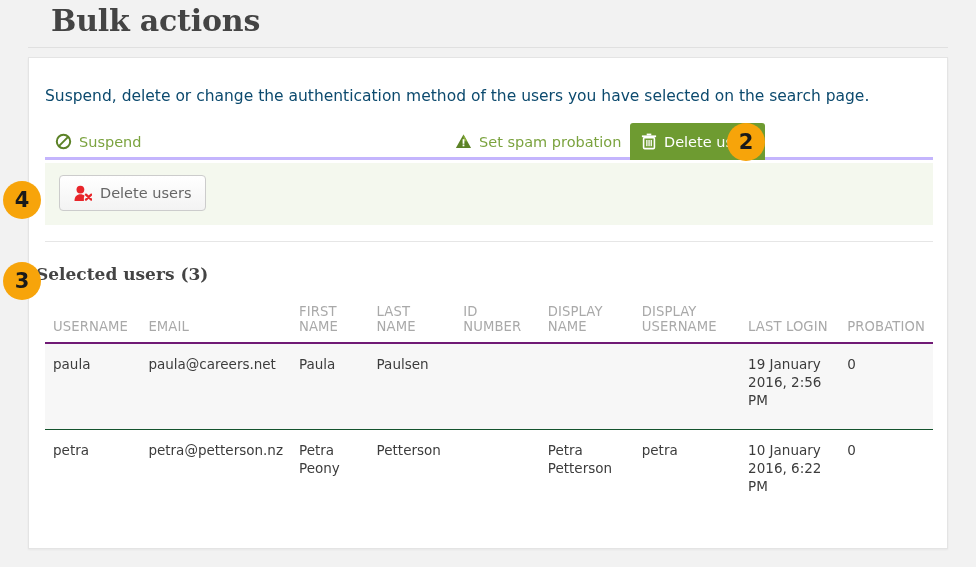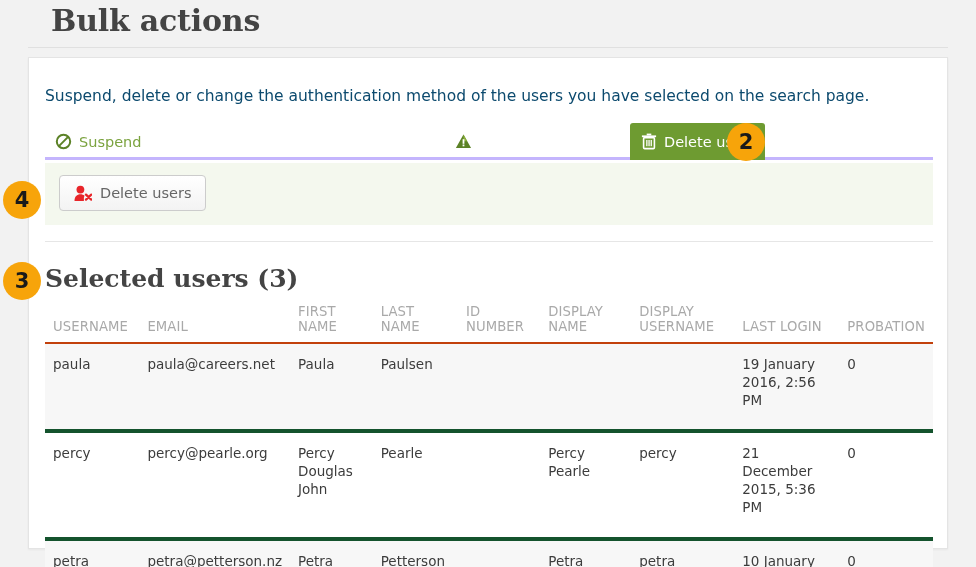--- a/index.html
+++ b/index.html
@@ -135,52 +135,52 @@
     left: 16px;
     top: 183px;
     width: 888px;
     height: 1px;
     background: #e6e6e6;
   }
 
   
   .section-title {
     position: absolute;
-    left: 16px;
+    left: 7px;
     top: 206px;
     font-family: "DejaVu Serif", "Liberation Serif", serif;
-    font-size: 25px;
+    font-size: 17px;
     font-weight: bold;
     color: #444444;
   }
 
   
   table.users {
     position: absolute;
     left: 16px;
     top: 246px;
     width: 888px;
     border-collapse: collapse;
     font-size: 13.5px;
   }
   table.users thead th {
     text-align: left;
     vertical-align: bottom;
     color: #a9a9a9;
     font-weight: normal;
     font-size: 13.2px;
     padding: 0 8px 8px 8px;
-    border-bottom: 2px solid #c2410c;
+    border-bottom: 2px solid #701a75;
     letter-spacing: 0.1px;
   }
   table.users tbody td {
     vertical-align: top;
     color: #3c3c3c;
     padding: 12px 8px 20px 8px;
-    border-bottom: 4px solid #14532d;
+    border-bottom: 1px solid #14532d;
     line-height: 1.32;
   }
   table.users tbody tr:nth-child(odd) td { background: #f7f7f7; }
   table.users tbody tr:nth-child(even) td { background: #ffffff; }
   table.users tbody tr:last-child td { border-bottom: none; }
 
   .c-user   { width: 86px; }
   .c-email  { width: 128px; }
   .c-first  { width: 92px; }
   .c-last   { width: 80px; }
@@ -237,20 +237,21 @@
 
       <div class="tab" id="tab2" style="left:400px;">
         <span class="ico">
           <svg width="17" height="17" viewBox="0 0 17 17">
             <path d="M8.5 1.6 L16.1 14.9 L0.9 14.9 Z" fill="#5c8227"></path>
             <path d="M8.5 1.6 L12.3 8.25 L8.5 8.25 Z" fill="#8db23c"></path>
             <rect x="7.6" y="6.2" width="1.8" height="4.6" fill="#ffffff"></rect>
             <rect x="7.6" y="11.5" width="1.8" height="1.8" fill="#ffffff"></rect>
           </svg>
         </span>
+        <span>Set spam probation</span>
       </div>
 
       <div class="tab active" id="tab3" style="left:585px;">
         <span class="ico">
           <svg width="16" height="17" viewBox="0 0 16 17">
             <rect x="2.6" y="4.6" width="10.8" height="11" rx="1.1" fill="none" stroke="#ffffff" stroke-width="1.6"></rect>
             <rect x="0.9" y="2.4" width="14.2" height="1.8" fill="#ffffff"></rect>
             <rect x="5.7" y="0.6" width="4.6" height="1.8" fill="#ffffff"></rect>
             <rect x="5.2" y="7.0" width="1.3" height="6.2" fill="#ffffff"></rect>
             <rect x="7.4" y="7.0" width="1.3" height="6.2" fill="#ffffff"></rect>
@@ -299,31 +300,20 @@
           <td>paula@careers.net</td>
           <td>Paula</td>
           <td>Paulsen</td>
           <td></td>
           <td></td>
           <td></td>
           <td>19 January 2016, 2:56 PM</td>
           <td>0</td>
         </tr>
         <tr>
-          <td>percy</td>
-          <td>percy@pearle.org</td>
-          <td>Percy Douglas John</td>
-          <td>Pearle</td>
-          <td></td>
-          <td>Percy Pearle</td>
-          <td>percy</td>
-          <td>21 December 2015, 5:36 PM</td>
-          <td>0</td>
-        </tr>
-        <tr>
           <td>petra</td>
           <td>petra@petterson.nz</td>
           <td>Petra Peony</td>
           <td>Petterson</td>
           <td></td>
           <td>Petra Petterson</td>
           <td>petra</td>
           <td>10 January 2016, 6:22 PM</td>
           <td>0</td>
         </tr>

